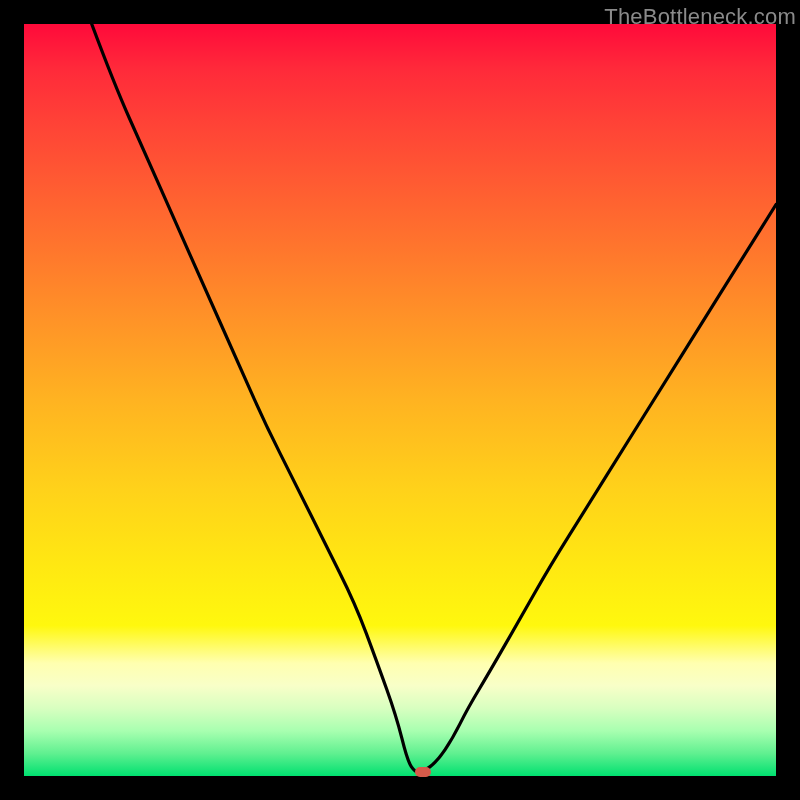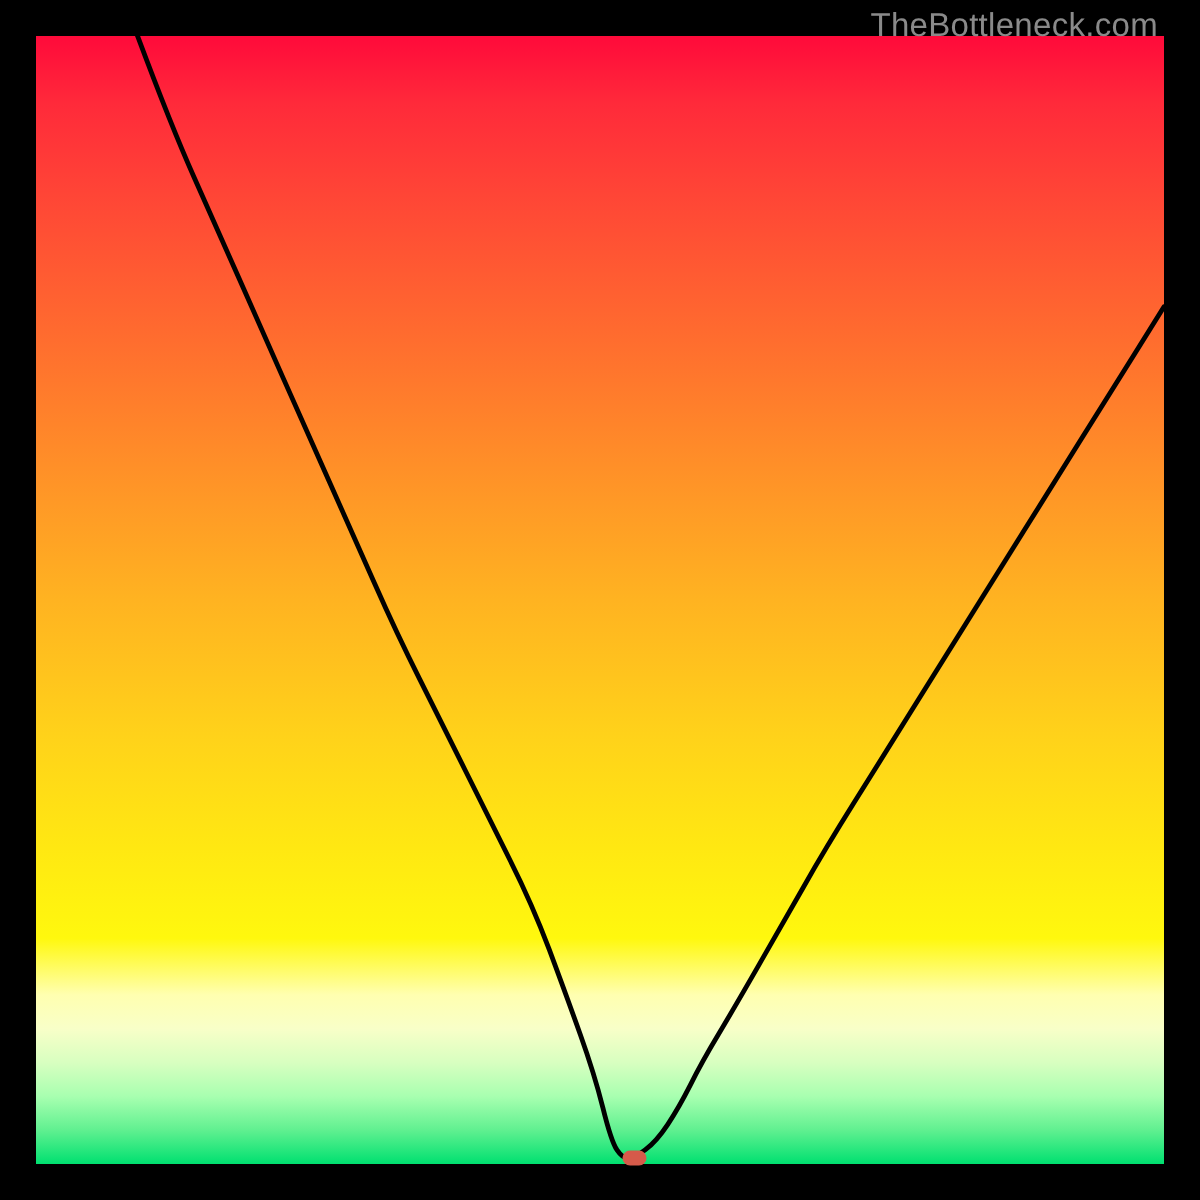--- a/index.html
+++ b/index.html
@@ -52,21 +52,21 @@
     position: absolute;
     width: 16px;
     height: 10px;
     background: #d65a4a;
     border-radius: 5px;
     transform: translate(-50%, -50%);
   }
   .watermark {
     position: absolute;
     top: 4px;
-    right: 28px;
+    right: 4px;
     color: #8a8a8a;
     font-size: 22px;
     letter-spacing: 0.2px;
     user-select: none;
     pointer-events: none;
   }
 </style>
 </head>
 <body>
 

